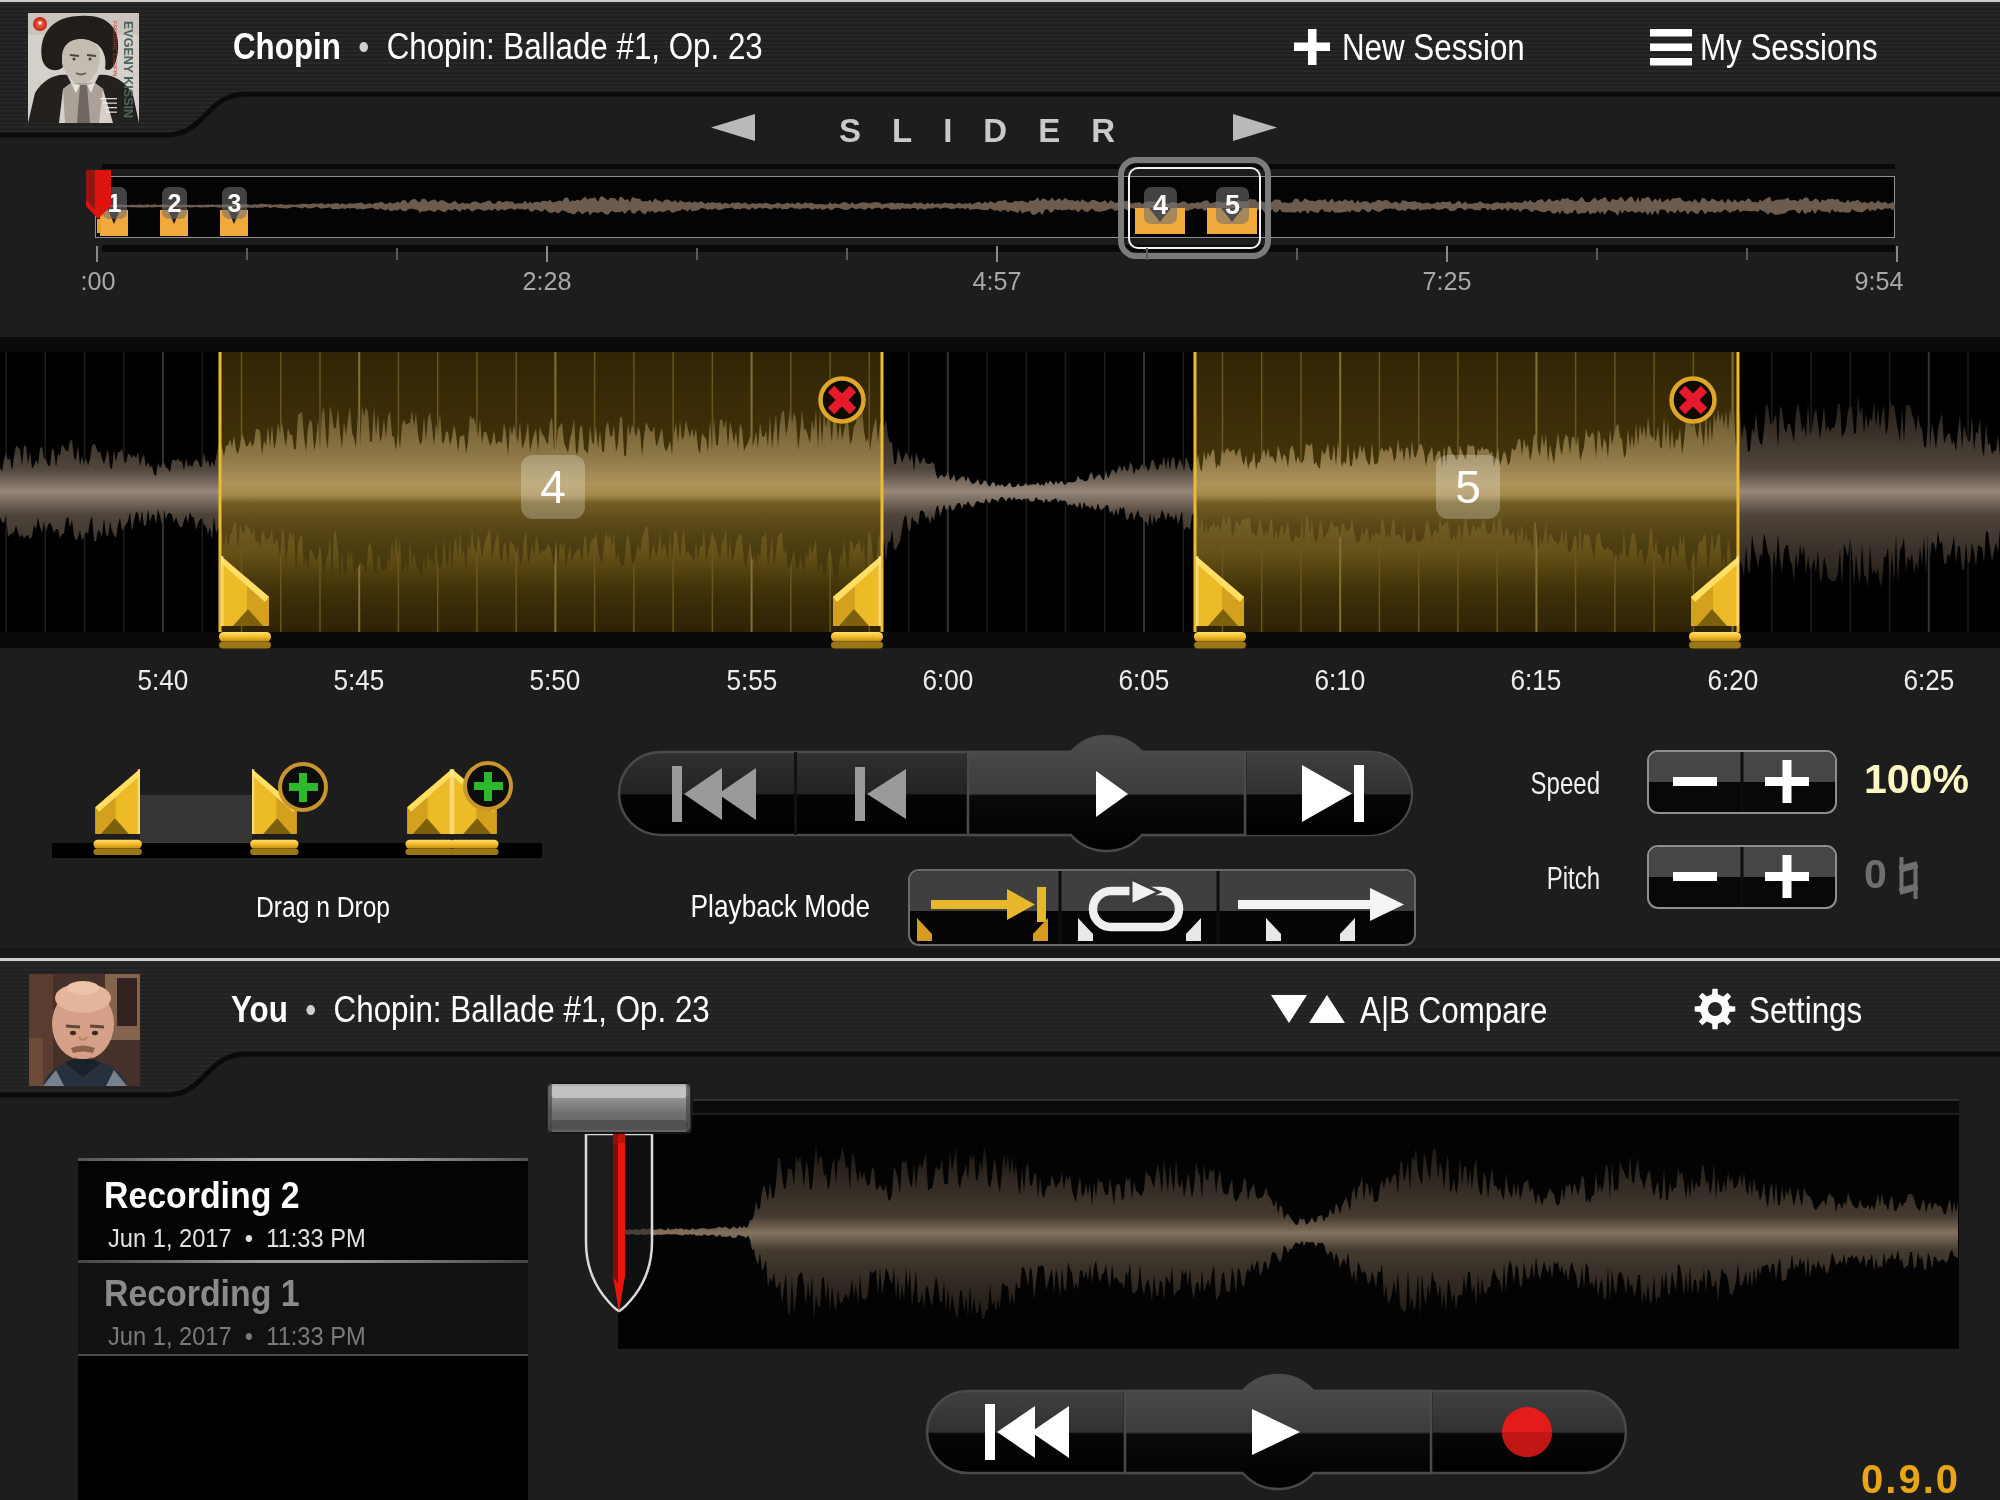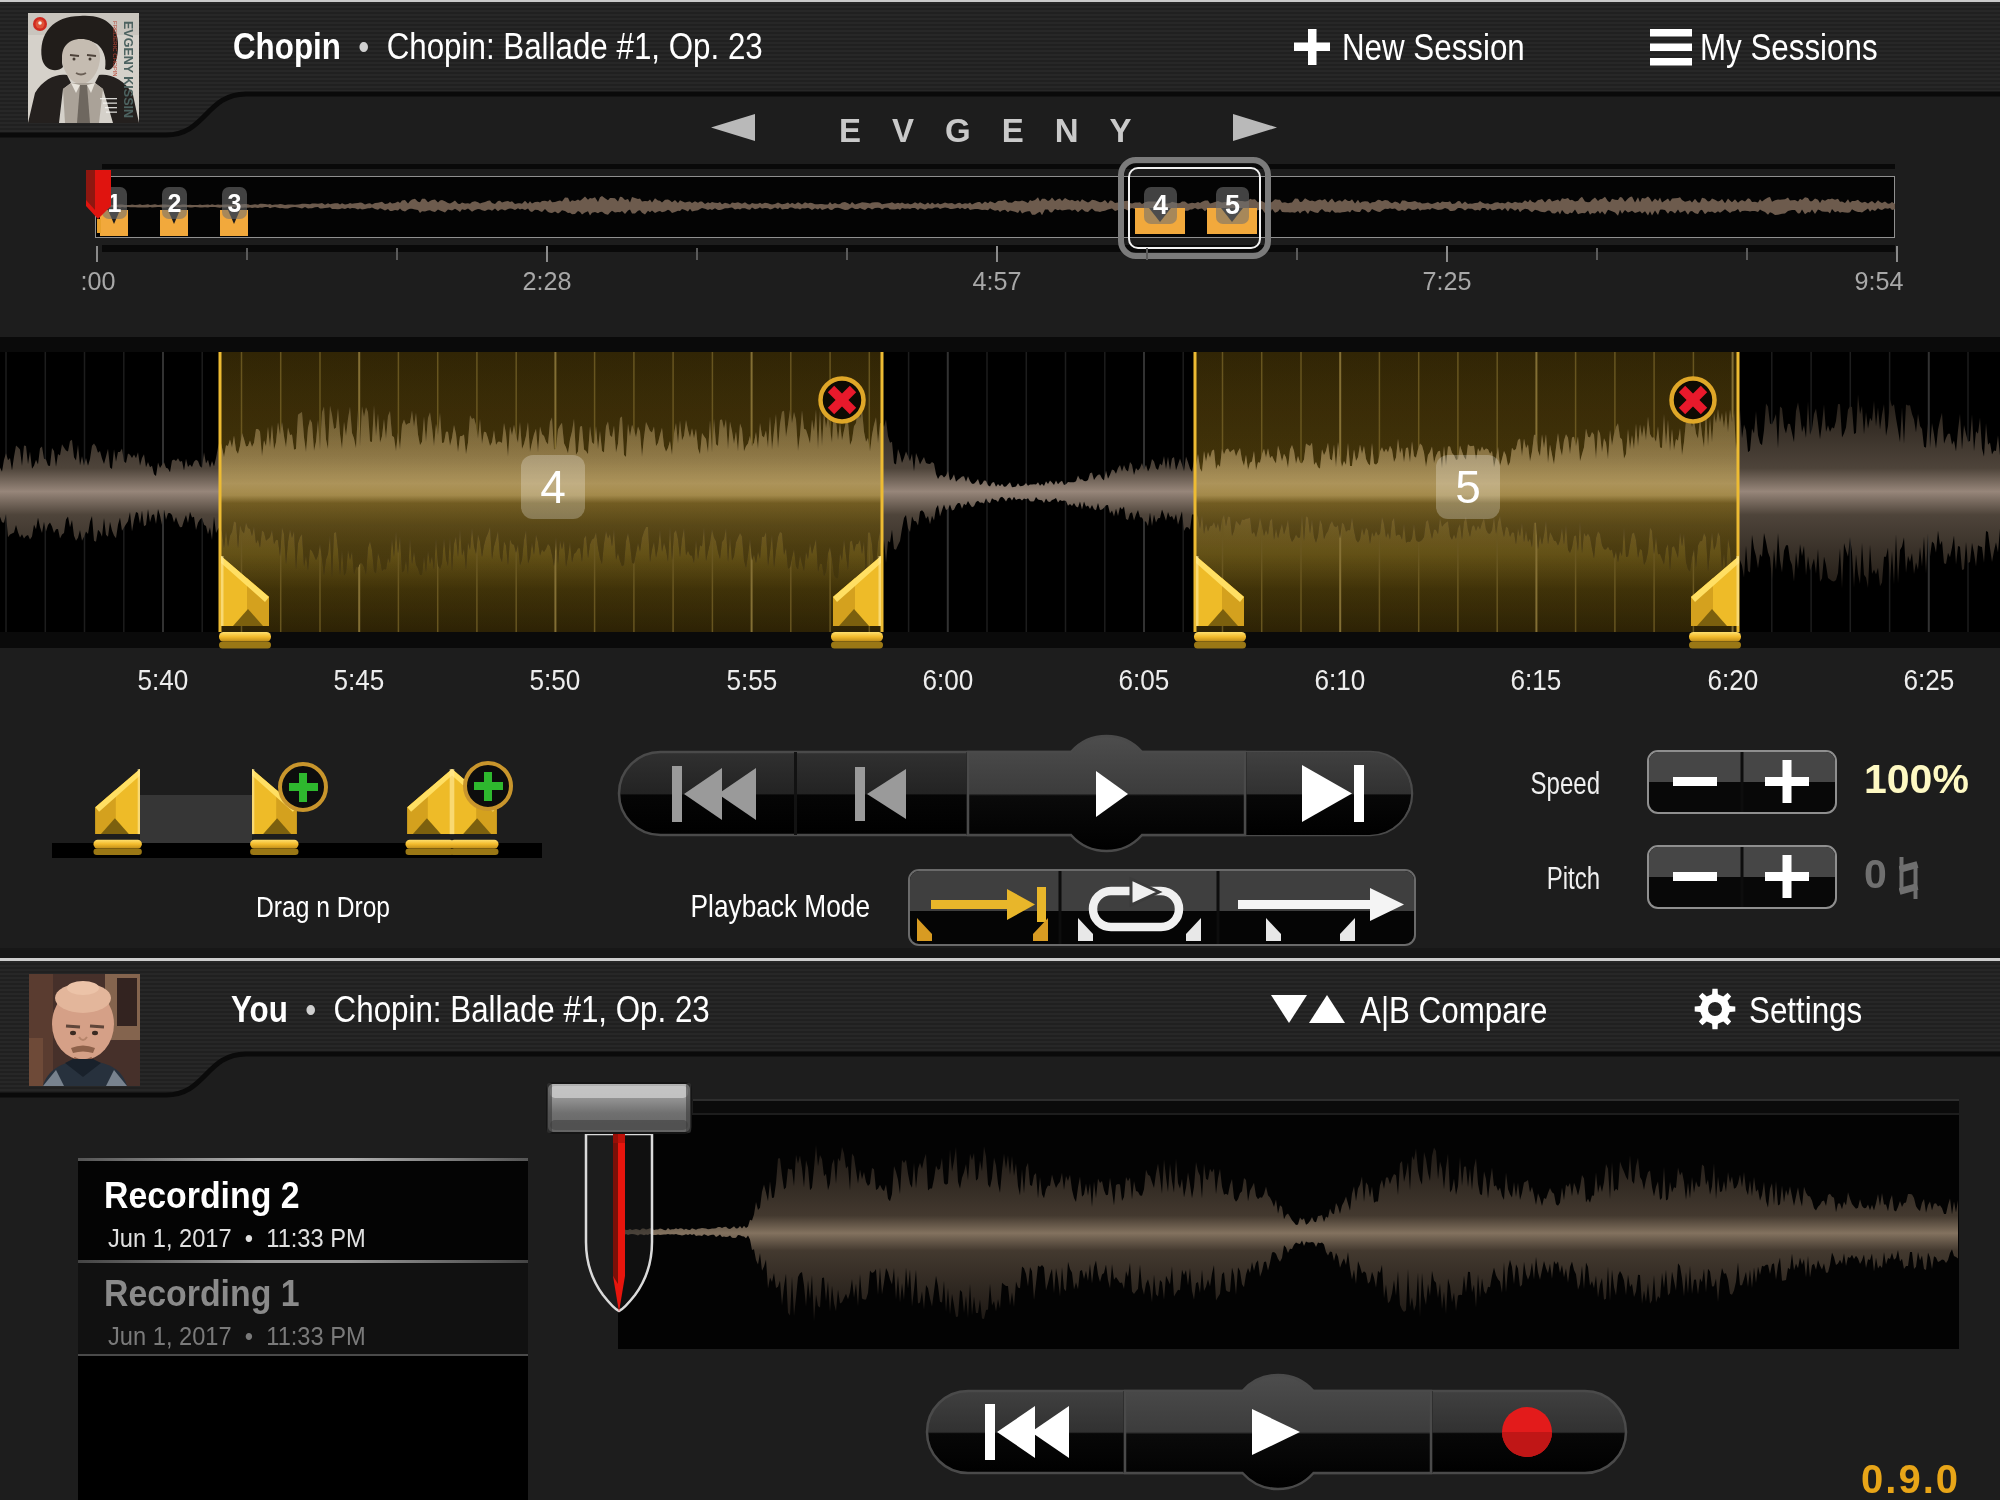--- a/index.html
+++ b/index.html
@@ -130,21 +130,21 @@
 <div class="abs hdrtxt" style="left:1342px;top:27px">New Session</div>
 <svg class="abs" style="left:1650px;top:29px" width="42" height="37" viewBox="0 0 42 37">
 <rect x="0" y="0" width="42" height="7.5" fill="#fff"></rect>
       <rect x="0" y="14.5" width="42" height="7.5" fill="#fff"></rect>
       <rect x="0" y="29" width="42" height="7.5" fill="#fff"></rect>
     </svg>
 <div class="abs hdrtxt" style="left:1700px;top:27px">My Sessions</div>
 <svg class="abs" style="left:707px;top:114px" width="48" height="27" viewBox="0 0 48 27">
 <polygon points="48,0 48,27 4,13.5" fill="#b9b9b9"></polygon>
     </svg>
-<div class="abs" style="left:839px;top:112px;color:#c9c9c9;font-size:33px;font-weight:bold;letter-spacing:31px">EVGENY</div>
+<div class="abs" style="left:839px;top:112px;color:#c9c9c9;font-size:33px;font-weight:bold;letter-spacing:31px">SLIDER</div>
 <svg class="abs" style="left:1233px;top:114px" width="48" height="27" viewBox="0 0 48 27">
 <polygon points="0,0 0,27 44,13.5" fill="#b9b9b9"></polygon>
     </svg>
 <div class="abs" style="left:102px;top:164px;width:1793px;height:5px;background:#090909"></div>
 <div class="abs" style="left:102px;top:245px;width:1793px;height:7px;background:#090909"></div>
 <div class="abs" style="left:95px;top:176px;width:1800px;height:62px;background:#040404;border:1.5px solid #909090"></div>
 <svg class="abs" style="left:95px;top:176px" width="1800" height="62" viewBox="95 0 1800 62">
 <rect x="95" y="29.5" width="1800" height="1.5" fill="#5f5245"></rect>
 <path d="M95,29.0 L98,28.6 L100,28.9 L102,28.6 L105,28.4 L108,28.8 L110,28.8 L112,29.0 L115,29.0 L118,28.8 L120,28.6 L122,28.5 L125,28.9 L128,29.0 L130,29.0 L132,28.4 L135,29.0 L138,28.8 L140,28.3 L142,29.0 L145,28.7 L148,28.3 L150,29.0 L152,28.7 L155,28.3 L158,29.0 L160,28.8 L162,28.5 L165,28.6 L168,28.8 L170,29.0 L172,28.8 L175,28.9 L178,28.8 L180,28.9 L182,28.4 L185,28.5 L188,29.0 L190,28.7 L192,29.0 L195,28.9 L198,29.0 L200,28.6 L202,28.9 L205,28.8 L208,28.5 L210,28.9 L212,28.3 L215,29.0 L218,28.4 L220,28.8 L222,28.8 L225,28.5 L228,28.6 L230,28.8 L232,29.0 L235,29.0 L238,28.4 L240,28.6 L242,28.3 L245,28.0 L248,28.3 L250,29.0 L252,28.8 L255,28.3 L258,28.8 L260,27.8 L262,27.8 L265,28.0 L268,28.4 L270,27.9 L272,28.9 L275,28.6 L278,28.4 L280,28.0 L282,28.3 L285,28.9 L288,28.5 L290,28.5 L292,28.6 L295,28.8 L298,28.4 L300,28.3 L302,27.8 L305,27.7 L308,28.1 L310,28.2 L312,27.6 L315,27.4 L318,27.7 L320,27.4 L322,27.1 L325,28.8 L328,27.2 L330,28.3 L332,27.8 L335,27.2 L338,27.3 L340,28.5 L342,27.3 L345,28.6 L348,27.9 L350,26.9 L352,27.7 L355,27.2 L358,26.9 L360,26.6 L362,26.8 L365,28.6 L368,27.4 L370,27.3 L372,28.4 L375,27.1 L378,26.8 L380,26.2 L382,25.7 L385,27.9 L388,27.4 L390,25.9 L392,27.5 L395,27.1 L398,25.6 L400,27.1 L402,24.5 L405,24.1 L408,27.4 L410,25.0 L412,23.6 L415,22.7 L418,25.8 L420,26.3 L422,22.8 L425,22.8 L428,26.2 L430,25.1 L432,23.9 L435,23.5 L438,26.6 L440,24.5 L442,24.0 L445,25.2 L448,26.9 L450,27.6 L452,26.6 L455,24.6 L458,27.7 L460,27.9 L462,26.4 L465,27.6 L468,27.3 L470,27.8 L472,25.9 L475,25.3 L478,26.3 L480,27.5 L482,26.8 L485,25.9 L488,24.8 L490,24.6 L492,27.1 L495,28.0 L498,25.1 L500,24.8 L502,26.4 L505,25.4 L508,25.1 L510,26.0 L512,25.2 L515,28.1 L518,27.2 L520,27.2 L522,27.7 L525,24.8 L528,27.8 L530,25.2 L532,27.5 L535,26.1 L538,25.7 L540,26.6 L542,25.0 L545,24.7 L548,25.6 L550,23.5 L552,26.2 L555,25.9 L558,24.9 L560,24.6 L562,25.5 L565,21.4 L568,21.8 L570,25.9 L572,24.2 L575,25.0 L578,23.6 L580,24.7 L582,23.3 L585,20.6 L588,23.8 L590,22.1 L592,22.4 L595,21.3 L598,25.9 L600,21.2 L602,20.0 L605,22.3 L608,24.3 L610,22.0 L612,21.9 L615,22.3 L618,25.5 L620,20.7 L622,20.9 L625,24.0 L628,23.1 L630,26.5 L632,21.1 L635,22.0 L638,23.0 L640,22.4 L642,25.6 L645,24.9 L648,25.3 L650,23.5 L652,26.4 L655,22.2 L658,24.5 L660,24.7 L662,26.6 L665,23.8 L668,23.4 L670,24.4 L672,26.2 L675,24.0 L678,26.9 L680,24.2 L682,25.3 L685,26.6 L688,25.8 L690,25.6 L692,27.0 L695,25.2 L698,26.7 L700,25.4 L702,25.6 L705,27.9 L708,26.3 L710,27.3 L712,26.1 L715,26.7 L718,27.0 L720,25.9 L722,28.3 L725,26.8 L728,27.5 L730,28.4 L732,26.5 L735,27.0 L738,26.2 L740,27.0 L742,27.7 L745,26.2 L748,28.3 L750,28.5 L752,26.9 L755,27.8 L758,27.8 L760,26.8 L762,27.9 L765,26.7 L768,27.2 L770,27.9 L772,28.5 L775,28.1 L778,26.4 L780,27.6 L782,28.2 L785,27.8 L788,26.4 L790,28.2 L792,26.7 L795,28.2 L798,26.2 L800,27.2 L802,28.5 L805,26.2 L808,27.6 L810,26.7 L812,27.1 L815,28.3 L818,28.2 L820,28.1 L822,28.0 L825,28.4 L828,28.4 L830,25.9 L832,28.2 L835,27.1 L838,28.2 L840,27.9 L842,26.4 L845,26.0 L848,27.2 L850,28.6 L852,26.0 L855,28.4 L858,27.5 L860,27.1 L862,26.3 L865,26.4 L868,27.0 L870,27.5 L872,26.4 L875,26.3 L878,26.3 L880,26.7 L882,28.3 L885,27.7 L888,27.2 L890,27.1 L892,26.3 L895,27.8 L898,26.7 L900,27.4 L902,26.4 L905,27.9 L908,27.2 L910,28.2 L912,27.9 L915,26.2 L918,27.7 L920,26.3 L922,27.2 L925,28.5 L928,26.6 L930,28.5 L932,26.6 L935,28.6 L938,27.0 L940,28.2 L942,27.8 L945,26.5 L948,27.5 L950,27.2 L952,27.0 L955,28.5 L958,26.9 L960,26.8 L962,28.3 L965,27.3 L968,27.8 L970,26.6 L972,28.4 L975,26.9 L978,26.0 L980,26.1 L982,27.9 L985,25.4 L988,27.3 L990,25.2 L992,26.1 L995,27.3 L998,25.1 L1000,24.7 L1002,24.9 L1005,23.7 L1008,26.4 L1010,26.4 L1012,26.7 L1015,24.8 L1018,25.2 L1020,25.2 L1022,24.6 L1025,25.4 L1028,27.0 L1030,24.1 L1032,25.1 L1035,24.0 L1038,21.2 L1040,25.4 L1042,22.7 L1045,22.7 L1048,24.9 L1050,23.9 L1052,21.4 L1055,24.9 L1058,23.0 L1060,22.5 L1062,25.0 L1065,21.9 L1068,23.8 L1070,24.6 L1072,23.7 L1075,25.2 L1078,24.0 L1080,26.1 L1082,23.3 L1085,25.0 L1088,26.4 L1090,25.5 L1092,23.8 L1095,24.2 L1098,25.6 L1100,26.2 L1102,26.1 L1105,23.9 L1108,27.4 L1110,24.5 L1112,24.7 L1115,27.0 L1118,26.6 L1120,25.9 L1122,25.2 L1125,24.9 L1128,24.8 L1130,27.1 L1132,27.5 L1135,26.6 L1138,26.4 L1140,26.2 L1142,27.9 L1145,26.3 L1148,25.5 L1150,25.6 L1152,25.5 L1155,25.6 L1158,25.6 L1160,28.2 L1162,25.7 L1165,27.5 L1168,27.4 L1170,27.1 L1172,25.7 L1175,26.5 L1178,27.2 L1180,27.0 L1182,25.4 L1185,25.6 L1188,27.7 L1190,27.2 L1192,26.7 L1195,27.2 L1198,25.9 L1200,27.1 L1202,25.7 L1205,24.4 L1208,24.6 L1210,27.4 L1212,26.9 L1215,26.0 L1218,25.1 L1220,26.0 L1222,26.5 L1225,26.1 L1228,26.6 L1230,23.8 L1232,24.4 L1235,25.5 L1238,24.2 L1240,25.0 L1242,24.9 L1245,25.6 L1248,25.0 L1250,22.8 L1252,23.5 L1255,23.2 L1258,26.6 L1260,24.7 L1262,25.3 L1265,26.8 L1268,25.2 L1270,26.8 L1272,26.0 L1275,23.3 L1278,23.8 L1280,23.7 L1282,26.8 L1285,26.3 L1288,27.2 L1290,26.7 L1292,26.6 L1295,22.4 L1298,22.7 L1300,26.0 L1302,25.7 L1305,22.2 L1308,24.0 L1310,25.0 L1312,24.5 L1315,25.6 L1318,24.0 L1320,23.4 L1322,24.5 L1325,23.1 L1328,26.6 L1330,24.2 L1332,22.5 L1335,26.5 L1338,24.8 L1340,24.2 L1342,25.7 L1345,22.9 L1348,25.0 L1350,25.1 L1352,23.3 L1355,27.4 L1358,23.7 L1360,26.9 L1362,25.8 L1365,25.3 L1368,25.5 L1370,27.4 L1372,26.2 L1375,26.0 L1378,23.7 L1380,23.9 L1382,25.3 L1385,24.1 L1388,24.4 L1390,26.2 L1392,27.3 L1395,25.5 L1398,26.6 L1400,28.0 L1402,24.5 L1405,24.6 L1408,26.1 L1410,25.9 L1412,25.8 L1415,25.1 L1418,26.6 L1420,26.3 L1422,27.4 L1425,27.3 L1428,26.5 L1430,27.4 L1432,28.1 L1435,26.9 L1438,25.7 L1440,27.2 L1442,25.4 L1445,25.9 L1448,26.0 L1450,25.2 L1452,27.9 L1455,27.5 L1458,25.1 L1460,25.2 L1462,27.9 L1465,25.5 L1468,28.1 L1470,27.6 L1472,27.7 L1475,27.1 L1478,26.7 L1480,25.1 L1482,26.6 L1485,27.7 L1488,27.2 L1490,28.2 L1492,28.1 L1495,26.6 L1498,26.3 L1500,27.2 L1502,26.7 L1505,27.6 L1508,25.5 L1510,26.4 L1512,27.2 L1515,25.8 L1518,26.8 L1520,26.4 L1522,27.1 L1525,24.3 L1528,26.3 L1530,23.4 L1532,25.7 L1535,26.7 L1538,24.1 L1540,23.8 L1542,23.0 L1545,26.6 L1548,23.2 L1550,22.8 L1552,25.5 L1555,24.6 L1558,23.6 L1560,25.5 L1562,22.2 L1565,23.0 L1568,22.1 L1570,24.3 L1572,23.8 L1575,25.6 L1578,24.8 L1580,22.3 L1582,20.8 L1585,25.5 L1588,26.2 L1590,26.0 L1592,23.7 L1595,21.5 L1598,24.9 L1600,23.2 L1602,22.9 L1605,20.8 L1608,25.2 L1610,26.3 L1612,22.8 L1615,23.7 L1618,24.1 L1620,20.9 L1622,21.5 L1625,25.7 L1628,22.5 L1630,21.1 L1632,20.5 L1635,26.5 L1638,21.3 L1640,26.2 L1642,22.1 L1645,22.6 L1648,20.6 L1650,22.5 L1652,26.1 L1655,22.5 L1658,25.0 L1660,21.6 L1662,26.4 L1665,24.5 L1668,22.5 L1670,25.6 L1672,22.6 L1675,22.3 L1678,22.0 L1680,21.3 L1682,24.0 L1685,25.7 L1688,25.0 L1690,24.3 L1692,26.4 L1695,22.7 L1698,26.5 L1700,26.6 L1702,21.8 L1705,22.5 L1708,25.4 L1710,25.0 L1712,22.5 L1715,23.7 L1718,25.6 L1720,24.7 L1722,22.9 L1725,27.3 L1728,22.4 L1730,24.4 L1732,26.3 L1735,23.2 L1738,26.8 L1740,24.9 L1742,24.0 L1745,25.6 L1748,22.3 L1750,23.0 L1752,25.9 L1755,25.8 L1758,26.4 L1760,23.3 L1762,25.5 L1765,23.3 L1768,21.5 L1770,21.1 L1772,25.7 L1775,24.2 L1778,23.6 L1780,23.7 L1782,23.6 L1785,23.3 L1788,21.6 L1790,24.4 L1792,24.2 L1795,23.9 L1798,25.5 L1800,22.7 L1802,24.1 L1805,21.2 L1808,21.9 L1810,25.3 L1812,25.3 L1815,22.5 L1818,23.7 L1820,27.0 L1822,23.5 L1825,24.8 L1828,23.0 L1830,23.3 L1832,22.5 L1835,23.7 L1838,22.8 L1840,25.8 L1842,25.6 L1845,27.0 L1848,23.3 L1850,26.7 L1852,24.9 L1855,25.1 L1858,23.8 L1860,25.7 L1862,26.8 L1865,25.8 L1868,27.4 L1870,26.1 L1872,25.0 L1875,27.6 L1878,24.2 L1880,26.0 L1882,27.0 L1885,25.5 L1888,27.8 L1890,27.4 L1892,26.0 L1895,28.0 L1895,33.3 L1892,33.9 L1890,32.0 L1888,32.7 L1885,32.2 L1882,34.1 L1880,33.4 L1878,32.3 L1875,34.9 L1872,33.6 L1870,35.7 L1868,32.4 L1865,34.4 L1862,36.6 L1860,36.0 L1858,36.0 L1855,35.0 L1852,33.2 L1850,36.2 L1848,36.7 L1845,36.6 L1842,36.0 L1840,36.7 L1838,35.0 L1835,36.2 L1832,33.0 L1830,37.6 L1828,35.8 L1825,35.7 L1822,35.6 L1820,34.3 L1818,33.6 L1815,37.9 L1812,33.6 L1810,36.5 L1808,36.0 L1805,38.3 L1802,33.6 L1800,37.2 L1798,37.4 L1795,34.1 L1792,33.9 L1790,34.5 L1788,34.9 L1785,37.5 L1782,37.7 L1780,38.3 L1778,38.8 L1775,39.1 L1772,37.1 L1770,36.2 L1768,38.8 L1765,36.1 L1762,34.8 L1760,33.5 L1758,36.0 L1755,35.0 L1752,35.1 L1750,35.5 L1748,35.1 L1745,34.8 L1742,35.1 L1740,36.5 L1738,32.9 L1735,34.9 L1732,35.5 L1730,36.9 L1728,35.4 L1725,33.2 L1722,35.5 L1720,36.8 L1718,35.3 L1715,37.3 L1712,35.6 L1710,36.1 L1708,35.5 L1705,38.3 L1702,33.8 L1700,34.5 L1698,38.0 L1695,37.2 L1692,35.1 L1690,35.5 L1688,38.7 L1685,34.4 L1682,35.9 L1680,36.8 L1678,33.6 L1675,37.5 L1672,35.2 L1670,34.9 L1668,37.7 L1665,34.0 L1662,33.4 L1660,33.8 L1658,39.0 L1655,34.5 L1652,39.5 L1650,35.2 L1648,39.6 L1645,35.2 L1642,37.5 L1640,35.3 L1638,35.9 L1635,36.9 L1632,34.8 L1630,35.8 L1628,36.4 L1625,33.9 L1622,37.7 L1620,33.8 L1618,39.7 L1615,36.6 L1612,35.2 L1610,34.6 L1608,33.8 L1605,38.8 L1602,35.3 L1600,37.7 L1598,34.7 L1595,37.4 L1592,36.9 L1590,38.8 L1588,34.6 L1585,37.2 L1582,37.0 L1580,37.5 L1578,38.2 L1575,33.6 L1572,37.2 L1570,36.4 L1568,38.2 L1565,37.6 L1562,34.1 L1560,38.4 L1558,35.3 L1555,37.6 L1552,37.3 L1550,34.8 L1548,34.5 L1545,36.3 L1542,35.9 L1540,35.5 L1538,34.6 L1535,33.8 L1532,36.3 L1530,34.9 L1528,33.2 L1525,32.7 L1522,34.2 L1520,36.3 L1518,32.7 L1515,34.7 L1512,32.8 L1510,32.3 L1508,35.5 L1505,32.0 L1502,34.5 L1500,32.8 L1498,32.7 L1495,33.9 L1492,34.3 L1490,32.2 L1488,34.6 L1485,32.0 L1482,32.1 L1480,34.8 L1478,33.7 L1475,34.4 L1472,32.8 L1470,32.7 L1468,32.6 L1465,34.6 L1462,32.6 L1460,32.1 L1458,32.1 L1455,34.6 L1452,34.9 L1450,35.0 L1448,32.9 L1445,32.0 L1442,33.6 L1440,33.8 L1438,34.0 L1435,32.9 L1432,32.1 L1430,33.8 L1428,33.1 L1425,33.8 L1422,33.8 L1420,34.7 L1418,32.2 L1415,33.7 L1412,34.1 L1410,32.7 L1408,32.5 L1405,35.1 L1402,33.7 L1400,34.7 L1398,34.7 L1395,32.4 L1392,32.9 L1390,32.3 L1388,33.1 L1385,32.7 L1382,34.4 L1380,35.9 L1378,35.7 L1375,34.5 L1372,33.1 L1370,35.8 L1368,36.4 L1365,33.9 L1362,33.1 L1360,35.9 L1358,36.0 L1355,35.6 L1352,33.7 L1350,36.6 L1348,35.3 L1345,35.9 L1342,36.2 L1340,36.8 L1338,36.5 L1335,36.7 L1332,34.1 L1330,36.4 L1328,35.7 L1325,35.7 L1322,33.0 L1320,34.6 L1318,37.0 L1315,36.6 L1312,35.3 L1310,34.5 L1308,38.0 L1305,34.4 L1302,35.4 L1300,37.6 L1298,34.9 L1295,36.7 L1292,36.3 L1290,36.4 L1288,36.3 L1285,36.3 L1282,36.1 L1280,33.0 L1278,35.5 L1275,36.7 L1272,32.7 L1270,37.6 L1268,34.3 L1265,37.2 L1262,33.1 L1260,34.1 L1258,34.1 L1255,36.0 L1252,35.6 L1250,36.6 L1248,36.8 L1245,34.7 L1242,33.0 L1240,36.6 L1238,36.3 L1235,36.7 L1232,35.6 L1230,33.0 L1228,34.7 L1225,33.3 L1222,33.4 L1220,35.7 L1218,34.1 L1215,34.6 L1212,34.9 L1210,32.7 L1208,32.2 L1205,35.2 L1202,32.6 L1200,32.8 L1198,33.6 L1195,32.1 L1192,33.5 L1190,33.4 L1188,34.8 L1185,34.8 L1182,34.0 L1180,33.8 L1178,33.6 L1175,32.4 L1172,33.2 L1170,34.1 L1168,32.5 L1165,33.8 L1162,33.9 L1160,31.9 L1158,32.9 L1155,32.5 L1152,32.1 L1150,34.2 L1148,34.6 L1145,33.2 L1142,33.5 L1140,34.0 L1138,32.9 L1135,33.1 L1132,32.0 L1130,32.7 L1128,34.4 L1125,33.0 L1122,32.4 L1120,33.1 L1118,34.1 L1115,35.1 L1112,32.4 L1110,33.1 L1108,33.6 L1105,34.7 L1102,35.2 L1100,35.9 L1098,35.5 L1095,35.2 L1092,32.4 L1090,34.1 L1088,36.0 L1085,35.5 L1082,33.1 L1080,34.5 L1078,36.2 L1075,33.4 L1072,34.7 L1070,33.5 L1068,33.6 L1065,34.0 L1062,34.4 L1060,33.5 L1058,34.2 L1055,33.1 L1052,36.6 L1050,36.2 L1048,33.6 L1045,33.4 L1042,39.2 L1040,35.7 L1038,36.7 L1035,38.7 L1032,38.8 L1030,35.2 L1028,35.2 L1025,36.1 L1022,37.4 L1020,34.0 L1018,36.9 L1015,35.7 L1012,35.1 L1010,34.4 L1008,36.2 L1005,33.7 L1002,34.5 L1000,35.9 L998,33.9 L995,34.8 L992,33.6 L990,32.3 L988,34.3 L985,33.7 L982,33.9 L980,33.5 L978,33.0 L975,33.0 L972,33.6 L970,33.9 L968,31.8 L965,33.2 L962,31.8 L960,33.1 L958,31.8 L955,32.4 L952,33.0 L950,32.9 L948,32.0 L945,31.5 L942,32.3 L940,32.9 L938,31.4 L935,31.5 L932,32.8 L930,32.4 L928,32.2 L925,33.7 L922,32.8 L920,32.3 L918,34.0 L915,31.9 L912,32.0 L910,33.0 L908,32.5 L905,32.8 L902,31.9 L900,34.0 L898,32.7 L895,33.5 L892,33.5 L890,33.2 L888,31.7 L885,31.8 L882,33.4 L880,31.9 L878,31.8 L875,31.9 L872,33.6 L870,32.3 L868,31.8 L865,34.0 L862,33.0 L860,32.1 L858,33.0 L855,33.0 L852,31.5 L850,32.4 L848,33.7 L845,34.0 L842,32.9 L840,32.2 L838,31.8 L835,31.9 L832,33.9 L830,33.7 L828,31.9 L825,32.9 L822,33.9 L820,32.0 L818,33.6 L815,32.2 L812,33.9 L810,32.8 L808,31.8 L805,32.5 L802,32.2 L800,33.5 L798,32.4 L795,32.8 L792,31.6 L790,31.4 L788,33.0 L785,32.9 L782,33.5 L780,31.3 L778,33.0 L775,31.5 L772,33.1 L770,33.5 L768,32.2 L765,32.0 L762,32.7 L760,31.2 L758,32.6 L755,33.2 L752,31.6 L750,33.8 L748,33.6 L745,32.3 L742,32.2 L740,33.4 L738,32.8 L735,33.5 L732,31.6 L730,31.7 L728,32.2 L725,32.2 L722,33.6 L720,34.1 L718,34.0 L715,32.3 L712,34.0 L710,33.0 L708,34.0 L705,32.7 L702,32.1 L700,33.0 L698,34.2 L695,34.8 L692,35.4 L690,32.8 L688,35.5 L685,33.9 L682,32.9 L680,35.1 L678,34.7 L675,36.1 L672,36.9 L670,34.7 L668,33.7 L665,35.5 L662,36.2 L660,35.0 L658,35.5 L655,37.0 L652,34.6 L650,36.2 L648,34.7 L645,38.4 L642,36.7 L640,34.3 L638,34.7 L635,37.6 L632,37.4 L630,33.5 L628,34.6 L625,38.0 L622,34.9 L620,36.2 L618,36.1 L615,36.6 L612,34.7 L610,36.4 L608,38.8 L605,38.1 L602,35.7 L600,35.9 L598,37.2 L595,35.9 L592,36.7 L590,39.6 L588,35.2 L585,36.6 L582,38.4 L580,36.1 L578,34.9 L575,38.0 L572,38.3 L570,36.8 L568,36.9 L565,35.0 L562,34.3 L560,36.3 L558,37.6 L555,35.4 L552,37.0 L550,36.8 L548,36.1 L545,32.9 L542,36.0 L540,35.3 L538,34.1 L535,33.8 L532,35.9 L530,35.2 L528,32.6 L525,34.0 L522,32.8 L520,33.4 L518,32.2 L515,34.1 L512,32.8 L510,32.4 L508,32.9 L505,34.6 L502,33.2 L500,33.7 L498,35.3 L495,32.4 L492,34.8 L490,33.7 L488,33.6 L485,35.0 L482,34.2 L480,33.2 L478,32.9 L475,34.1 L472,35.7 L470,34.1 L468,32.6 L465,34.0 L462,33.3 L460,35.9 L458,34.6 L455,32.8 L452,34.6 L450,34.0 L448,33.5 L445,36.4 L442,35.3 L440,34.5 L438,33.4 L435,36.1 L432,35.3 L430,34.3 L428,34.4 L425,35.5 L422,35.2 L420,36.9 L418,34.0 L415,33.5 L412,32.7 L410,32.8 L408,33.5 L405,35.6 L402,34.5 L400,32.5 L398,34.6 L395,33.9 L392,34.9 L390,35.0 L388,33.1 L385,34.6 L382,33.0 L380,32.2 L378,33.8 L375,33.0 L372,31.4 L370,32.2 L368,32.2 L365,32.9 L362,33.5 L360,32.4 L358,33.4 L355,32.3 L352,31.9 L350,32.8 L348,31.8 L345,33.1 L342,32.2 L340,33.0 L338,33.2 L335,32.9 L332,33.1 L330,31.2 L328,31.8 L325,31.9 L322,32.4 L320,32.5 L318,31.1 L315,31.3 L312,32.2 L310,32.3 L308,32.4 L305,31.0 L302,32.4 L300,32.0 L298,31.4 L295,31.0 L292,31.3 L290,31.7 L288,32.4 L285,32.4 L282,32.1 L280,32.3 L278,31.8 L275,31.0 L272,31.4 L270,32.2 L268,31.0 L265,31.1 L262,31.8 L260,31.4 L258,32.0 L255,31.6 L252,32.0 L250,31.4 L248,31.8 L245,31.6 L242,31.7 L240,31.6 L238,31.0 L235,31.3 L232,31.3 L230,31.3 L228,31.0 L225,31.5 L222,31.3 L220,31.7 L218,31.5 L215,31.0 L212,31.0 L210,31.0 L208,31.6 L205,31.2 L202,31.6 L200,31.4 L198,31.3 L195,31.0 L192,31.5 L190,31.5 L188,31.3 L185,31.0 L182,31.0 L180,31.4 L178,31.3 L175,31.1 L172,31.0 L170,31.3 L168,31.0 L165,31.4 L162,31.5 L160,31.0 L158,31.0 L155,31.2 L152,31.6 L150,31.0 L148,31.6 L145,31.6 L142,31.4 L140,31.5 L138,31.4 L135,31.3 L132,31.2 L130,31.2 L128,31.0 L125,31.5 L122,31.0 L120,31.7 L118,31.1 L115,31.0 L112,31.3 L110,31.2 L108,31.0 L105,31.0 L102,31.3 L100,31.1 L98,31.0 L95,31.3 Z" fill="#6d5b4d"></path>
     </svg>

